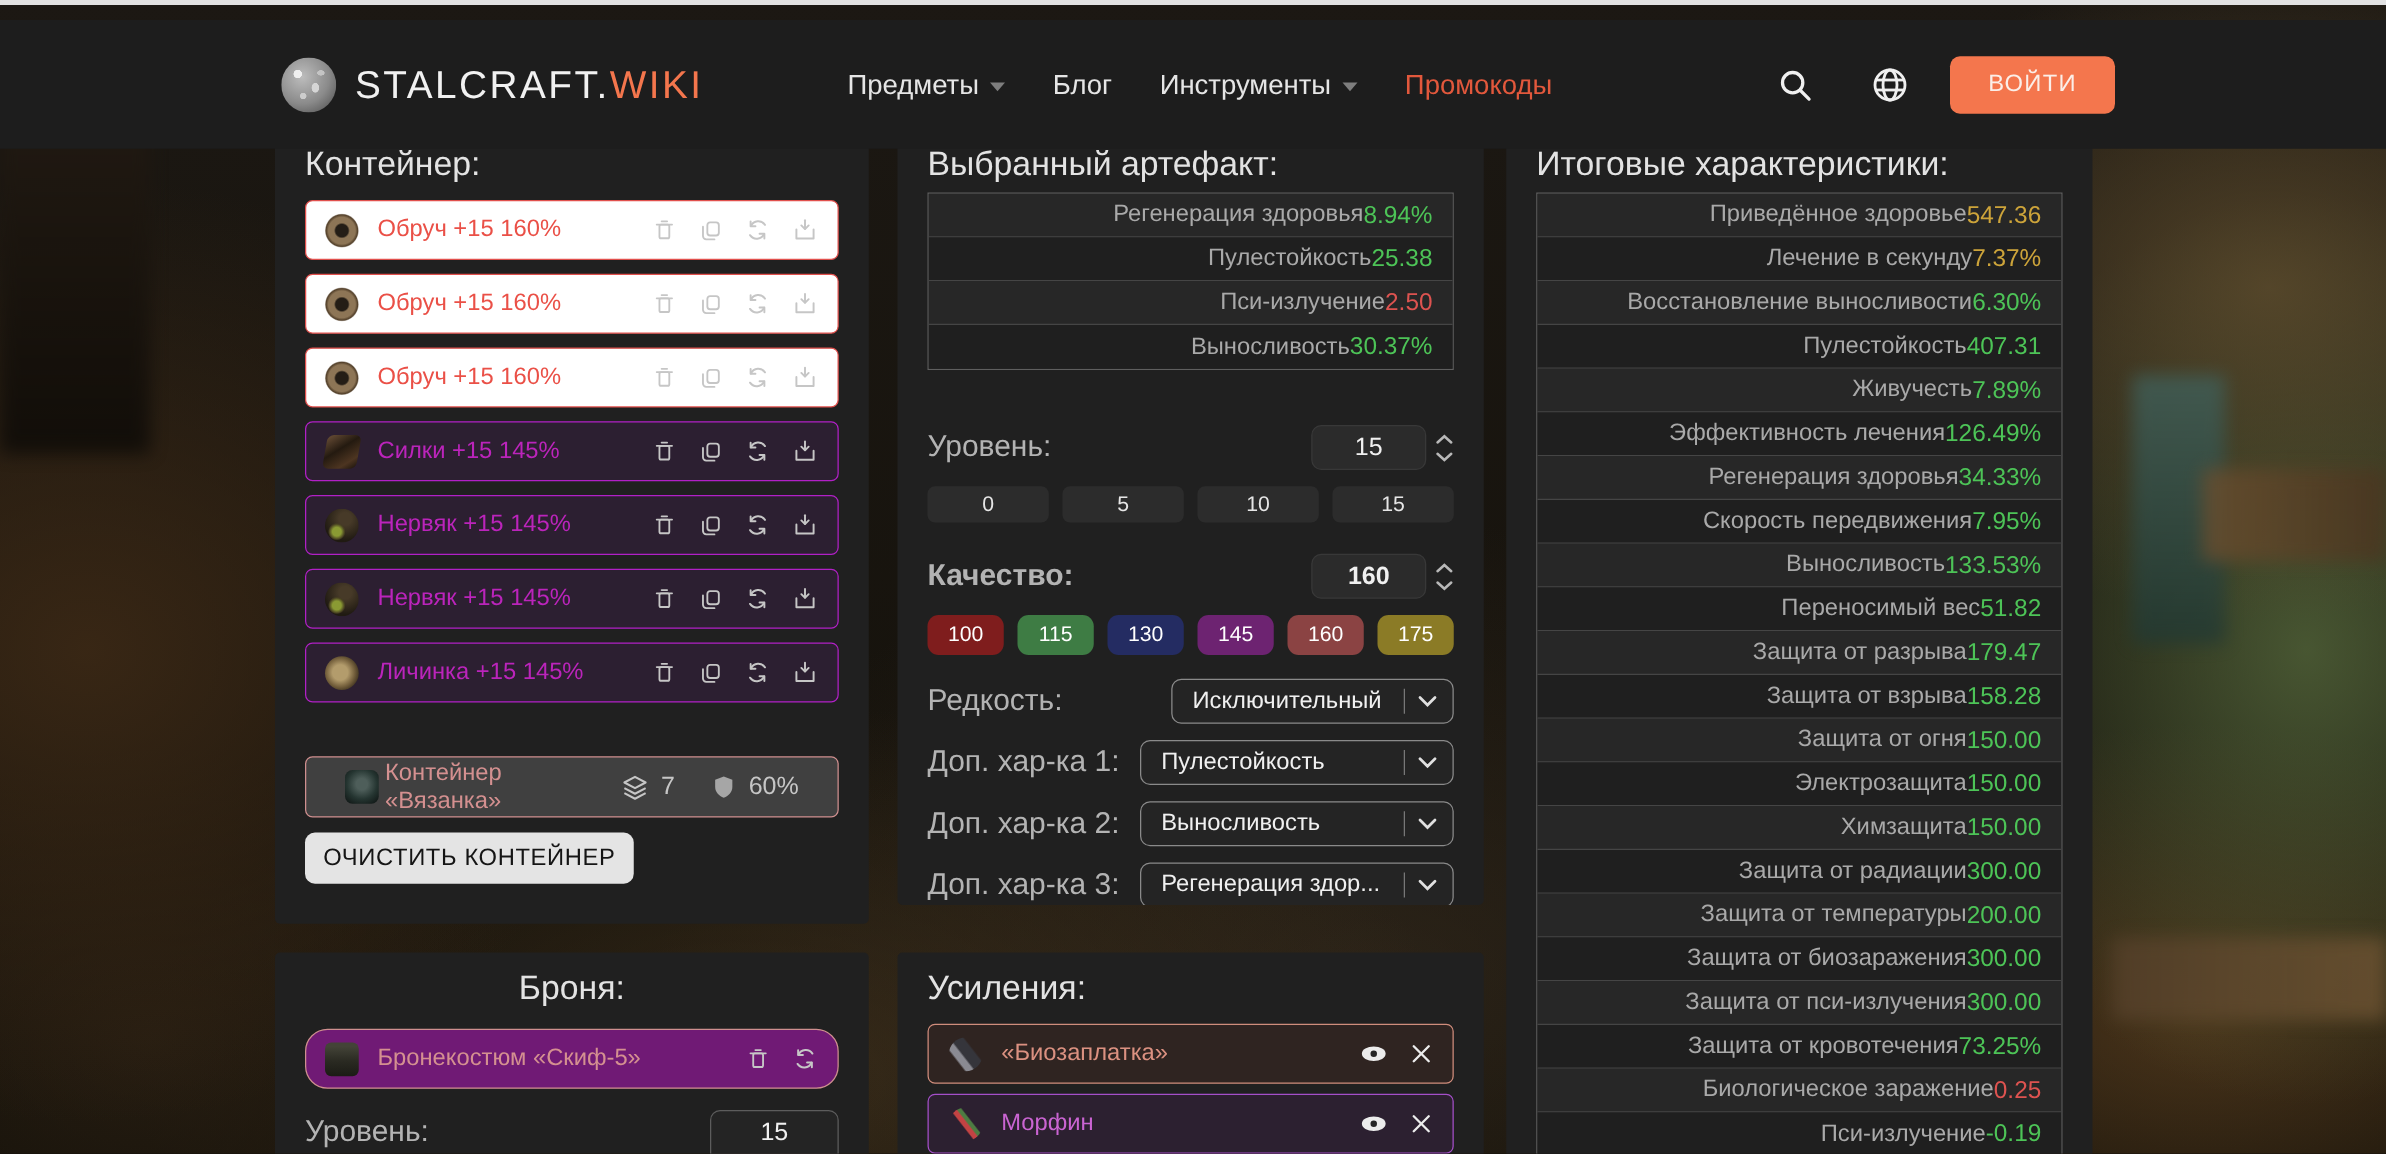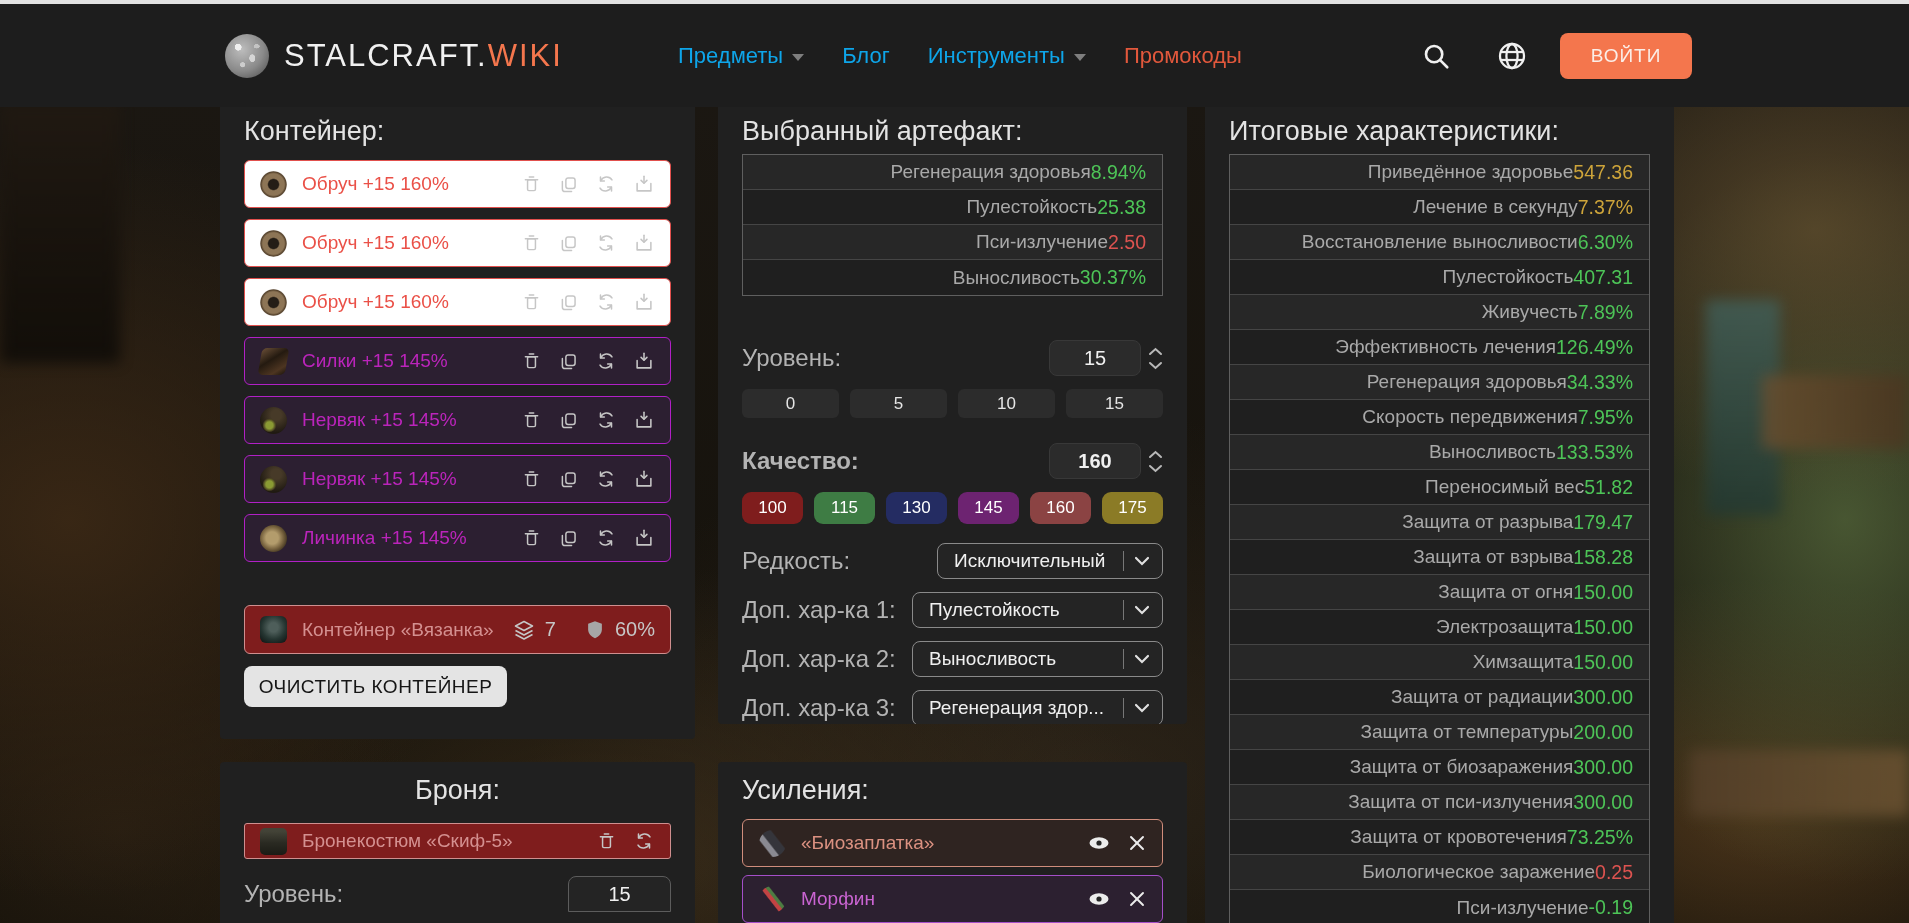--- a/index.html
+++ b/index.html
@@ -19,33 +19,33 @@
       radial-gradient(820px 520px at 1100px 780px, rgba(70,56,40,.45), transparent 70%),
       linear-gradient(#1c1813,#131009); }
   .crate { position:absolute; filter:blur(7px); opacity:.8; border-radius:3px; }
   .crate.glass  { left:1706px; top:300px; width:74px;  height:215px; background:linear-gradient(#41605a,#223832); }
   .crate.plank1 { left:1762px; top:375px; width:147px; height:74px;  background:linear-gradient(90deg,#6b4f2f,#4a3520); }
   .crate.plank2 { left:1690px; top:750px; width:219px; height:66px;  background:linear-gradient(90deg,#55402a,#6e5433); }
   .crate.dark1  { left:0;      top:103px; width:120px; height:260px; background:linear-gradient(#221a12,#0c0a07); }
   .top-strip { position:absolute; top:0; left:0; width:100%; height:4px; background:#e2e2e2; z-index:6; }
 
   
-  .navbar { position:absolute; top:4px; left:0; width:100%; height:103px; background:#1d1d1d; z-index:4; }
+  .navbar { position:absolute; top:16px; left:0; width:100%; height:103px; background:#1d1d1d; z-index:4; }
   .logo { position:absolute; left:225px; top:0; height:103px; display:flex; align-items:center; gap:15px; }
   .logo-globe { width:44px; height:44px; border-radius:50%;
     background:
       radial-gradient(8px 8px at 30% 30%, #f0f0f0 40%, transparent 45%),
       radial-gradient(7px 9px at 62% 55%, #d5d5d5 40%, transparent 46%),
       radial-gradient(6px 6px at 40% 70%, #cccccc 40%, transparent 46%),
       radial-gradient(7px 5px at 72% 28%, #c4c4c4 40%, transparent 46%),
       radial-gradient(circle at 38% 35%, #bdbdbd, #8a8a8a 55%, #4e4e4e 95%); }
   .logo-text { font-size:31px; letter-spacing:2px; color:#f1f1f1; font-weight:500; }
   .logo-text .accent { color:#f4764d; }
   .nav-links { position:absolute; left:678px; top:0; height:103px; display:flex; align-items:center; gap:38px; }
-  .nav-link { display:flex; align-items:center; gap:9px; font-size:22px; color:#0ea5e9; cursor:pointer; }
+  .nav-link { display:flex; align-items:center; gap:9px; font-size:22px; color:#e5e5e5; cursor:pointer; }
   .nav-link.accent { color:#e2583c; }
   .caret { width:0; height:0; border-left:6px solid transparent; border-right:6px solid transparent; border-top:7px solid #7e7e7e; margin-top:3px; } 
   .login-btn { position:absolute; left:1560px; top:29px; width:132px; height:46px; background:#f4764d; border:none;
     border-radius:8px; color:#fbeee8; font-size:19px; letter-spacing:1px; cursor:pointer;
     font-family:"Liberation Sans","DejaVu Sans",sans-serif; }
   .nav-icon { position:absolute; top:33px; width:38px; height:38px; display:flex; align-items:center; justify-content:center; cursor:pointer; }
 
   
   .panel { position:absolute; background:#202020; border-radius:4px; padding:0 24px; overflow:hidden; z-index:2; }
   #panel-container { left:220px;  top:103px; width:475px; height:636px; }
@@ -71,30 +71,30 @@
                     background:linear-gradient(145deg,#5d4530 8%,#241a10 42%,#4d3521 78%,#1c140c); }
   .thumb.nervyak  { background:radial-gradient(10px 10px at 35% 68%, #8a9a33 35%, #4a4322 60%, transparent 70%),
                     radial-gradient(circle at 60% 30%, #473a28 20%, #201a12 70%); }
   .thumb.lichinka { background:radial-gradient(circle at 45% 48%, #b39c6c 30%, #77623e 55%, #2f2517 82%); }
   .thumb.vyazanka { border-radius:6px; background:radial-gradient(circle at 50% 42%, #4e5e5a 22%, #253531 58%, #131b19 88%); }
   .thumb.skif     { border-radius:5px; background:linear-gradient(180deg,#434337 12%,#2a2a22 55%,#1b1b15); }
   .thumb.biopatch { background:linear-gradient(52deg, transparent 26%, #8a8a92 30% 42%, #35353b 46% 66%, transparent 70%); }
   .thumb.morphine { background:linear-gradient(52deg, transparent 42%, #c24343 45% 53%, #4d7c42 56% 62%, transparent 65%); }
 
   .container-info { height:49px; border:1px solid #cf8f8f; border-radius:6px; display:flex; align-items:center;
-    gap:15px; padding:0 15px; margin-top:43px; color:#d49090; font-size:19px; background:#7f1d1d; }
+    gap:5px; padding:0 31px; margin-top:43px; color:#d49090; font-size:19px; background:#404040; }
   .ci-stats { margin-left:auto; display:flex; align-items:center; gap:9px; color:#c6c6c6; font-size:20px; }
   .ci-gap { width:10px; }
   .clear-btn { margin-top:12px; width:263px; height:41px; background:#e4e4e4; color:#151515; border:none;
     border-radius:8px; font-size:19px; letter-spacing:.5px; cursor:pointer;
     font-family:"Liberation Sans","DejaVu Sans",sans-serif; }
 
   
-  .armor-item { height:36px; border:1px solid #cf8f8f; border-radius:3px; display:flex; align-items:center;
-    gap:15px; padding:0 15px; margin-top:17px; color:#d49090; font-size:19px; background:#7f1d1d; }
+  .armor-item { height:48px; border:1px solid #cf8f8f; border-radius:18px; display:flex; align-items:center;
+    gap:15px; padding:0 15px; margin-top:17px; color:#d49090; font-size:19px; background:#701a75; }
   .field-row { display:flex; align-items:center; justify-content:space-between; }
   .armor-level { margin-top:17px; }
   .field-label { font-size:24px; color:#b3b3b3; }
   .plain-input { width:103px; height:36px; border:1px solid #5c5c5c; border-radius:8px 8px 0 0; background:#242424;
     color:#f0f0f0; font-size:20px; display:flex; align-items:center; justify-content:center; }
 
   
   .stat-table { margin-top:7px; border:1px solid #5f5f5f; }
   .stat-row { height:35px; display:flex; align-items:center; justify-content:flex-end; padding:0 16px;
     border-bottom:1px solid #454545; }

